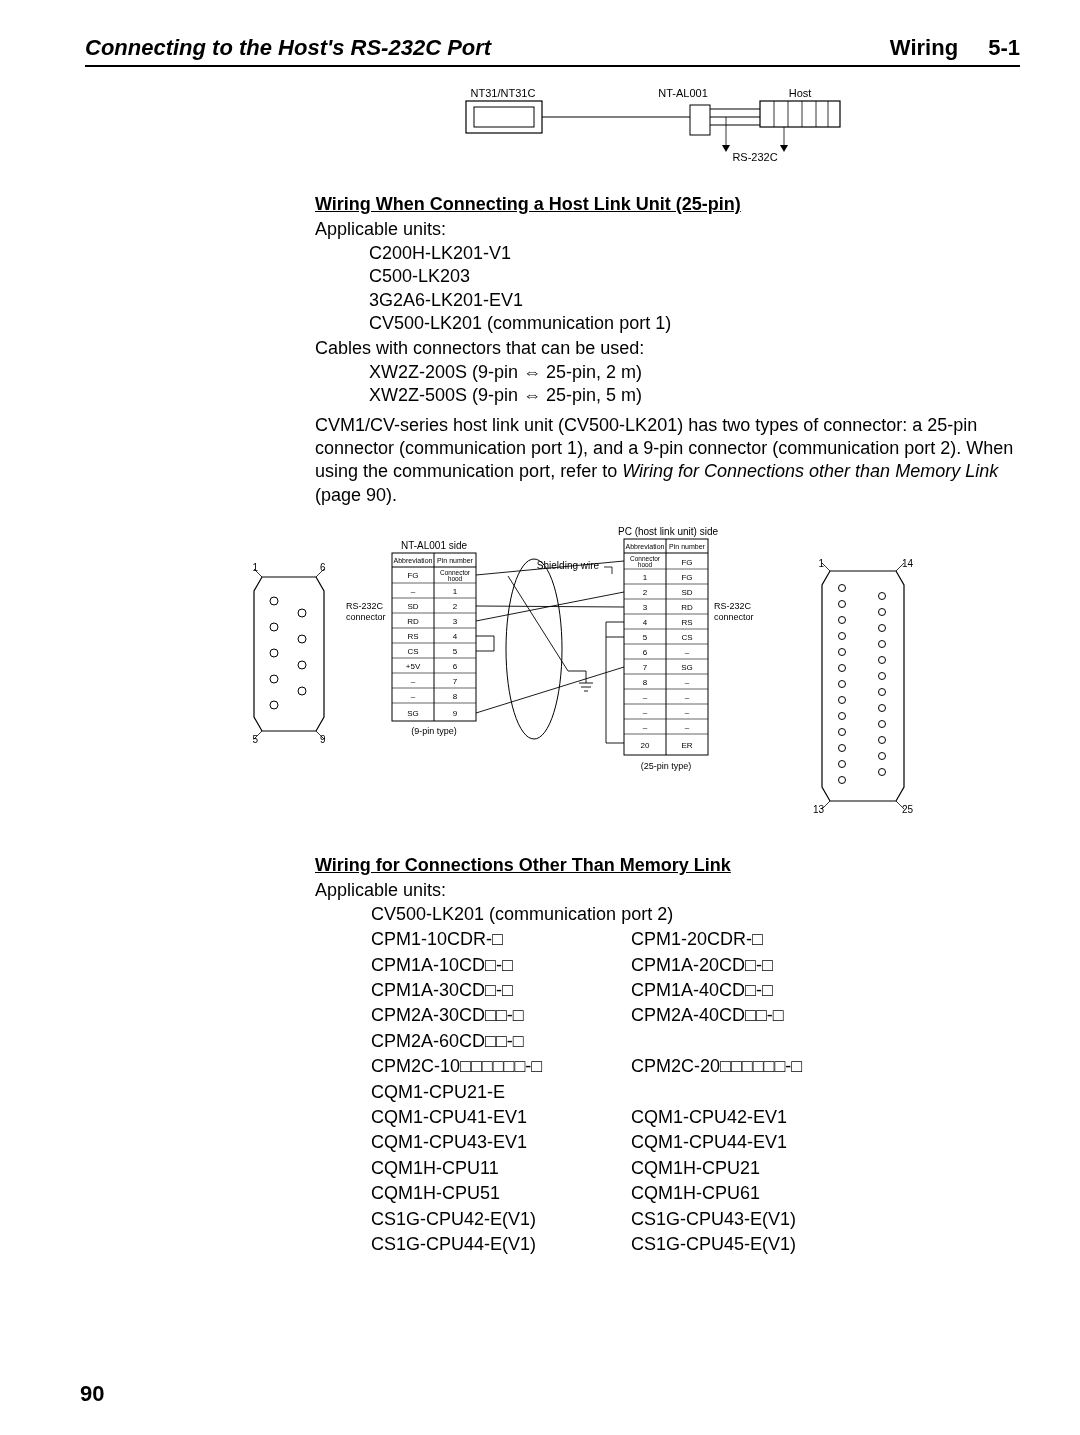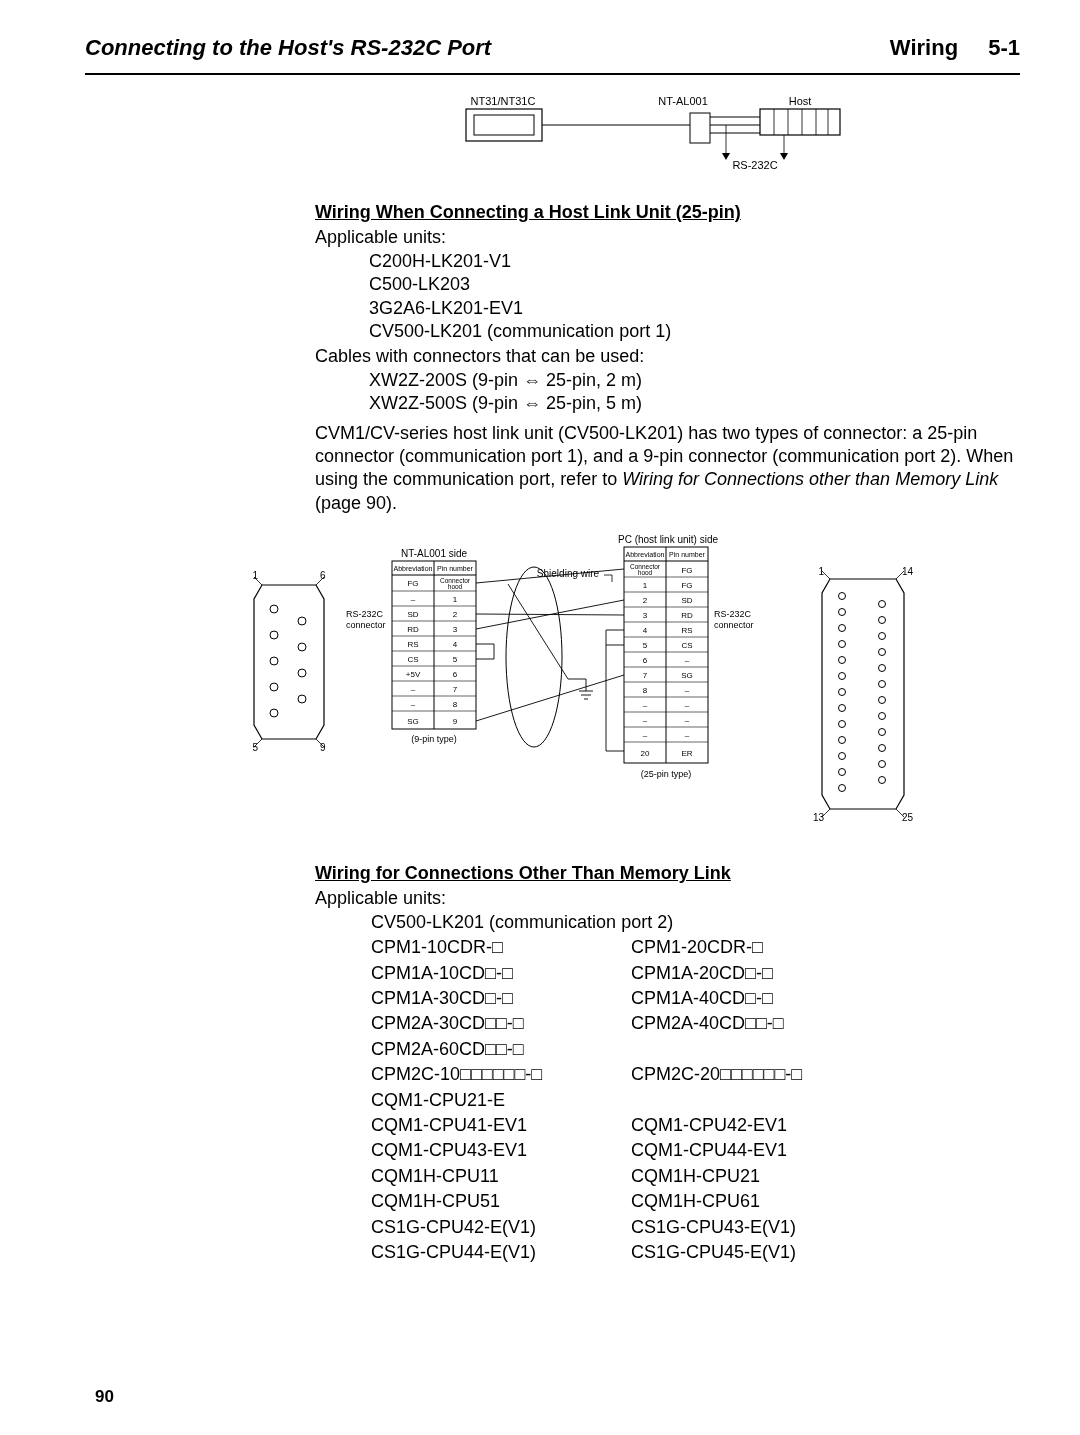--- a/index.html
+++ b/index.html
@@ -15,21 +15,21 @@
     height: 1435px;
     position: relative;
     box-sizing: border-box;
     padding: 35px 60px 30px 85px;
   }
   .running-head {
     display: flex;
     justify-content: space-between;
     align-items: baseline;
     border-bottom: 2px solid #000;
-    padding-bottom: 12px;
+    padding-bottom: 4px;
     margin-bottom: 18px;
   }
   .running-head .left {
     font-style: italic;
     font-weight: bold;
     font-size: 22px;
   }
   .running-head .right {
     font-weight: bold;
     font-size: 22px;
@@ -67,23 +67,23 @@
     display: grid;
     grid-template-columns: 260px 260px;
     column-gap: 0px;
     row-gap: 2px;
     margin-left: 56px;
   }
   .units-grid .full { grid-column: 1 / span 2; }
   .page-number {
     position: absolute;
     bottom: 28px;
-    left: 95px;
-    font-weight: bold;
-    font-size: 17px;
+    left: 80px;
+    font-weight: bold;
+    font-size: 22px;
   }
   .sq { font-family: "Arial Unicode MS","Segoe UI Symbol",sans-serif; }
   svg text { font-family: Arial, Helvetica, sans-serif; }
 </style>
 </head>
 <body>
 
 <div class="page">
 
   <div class="running-head">

